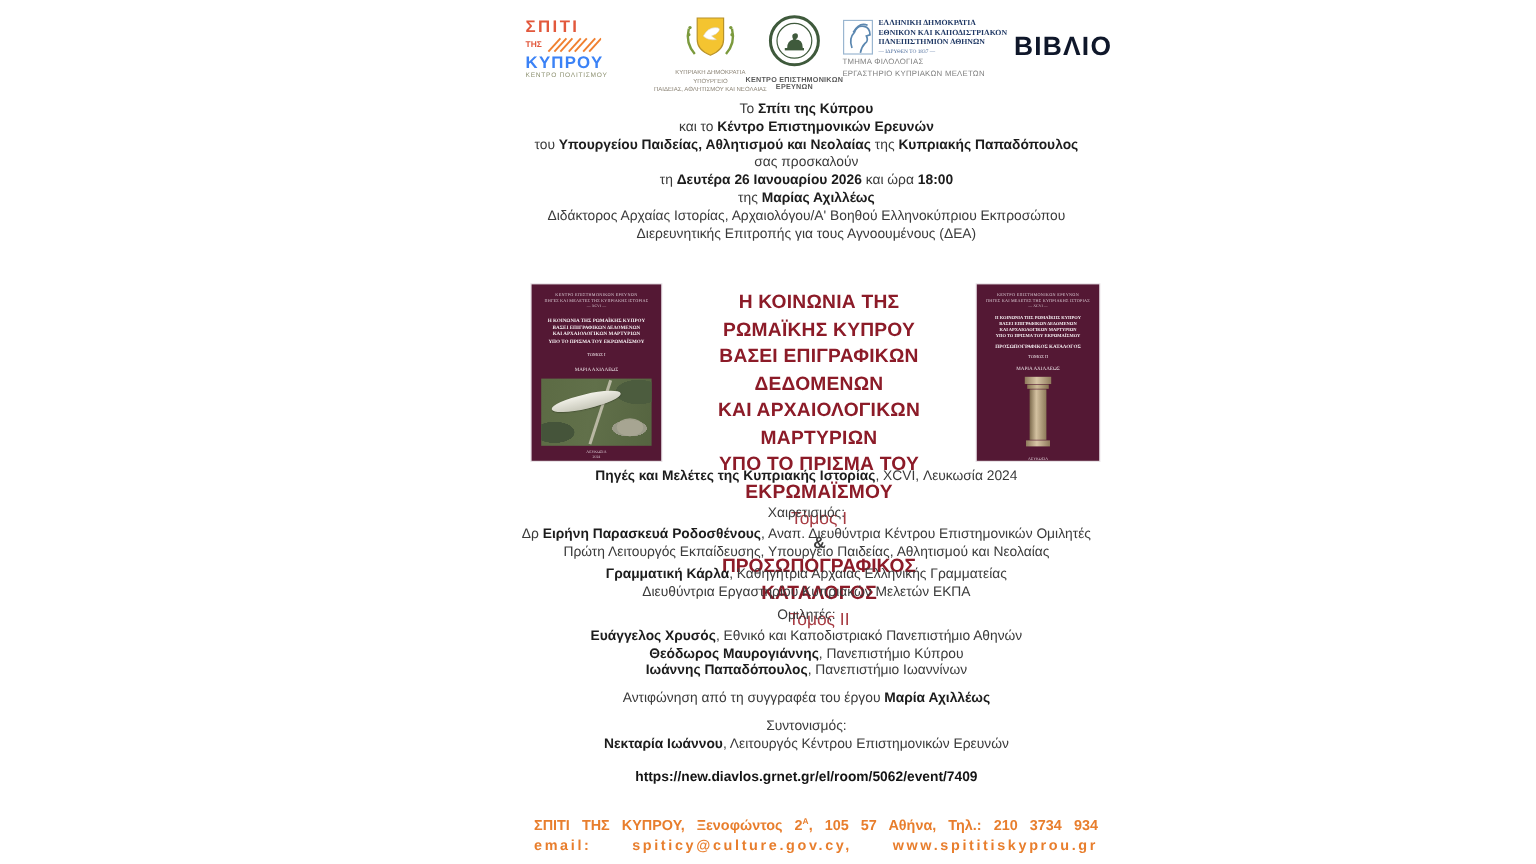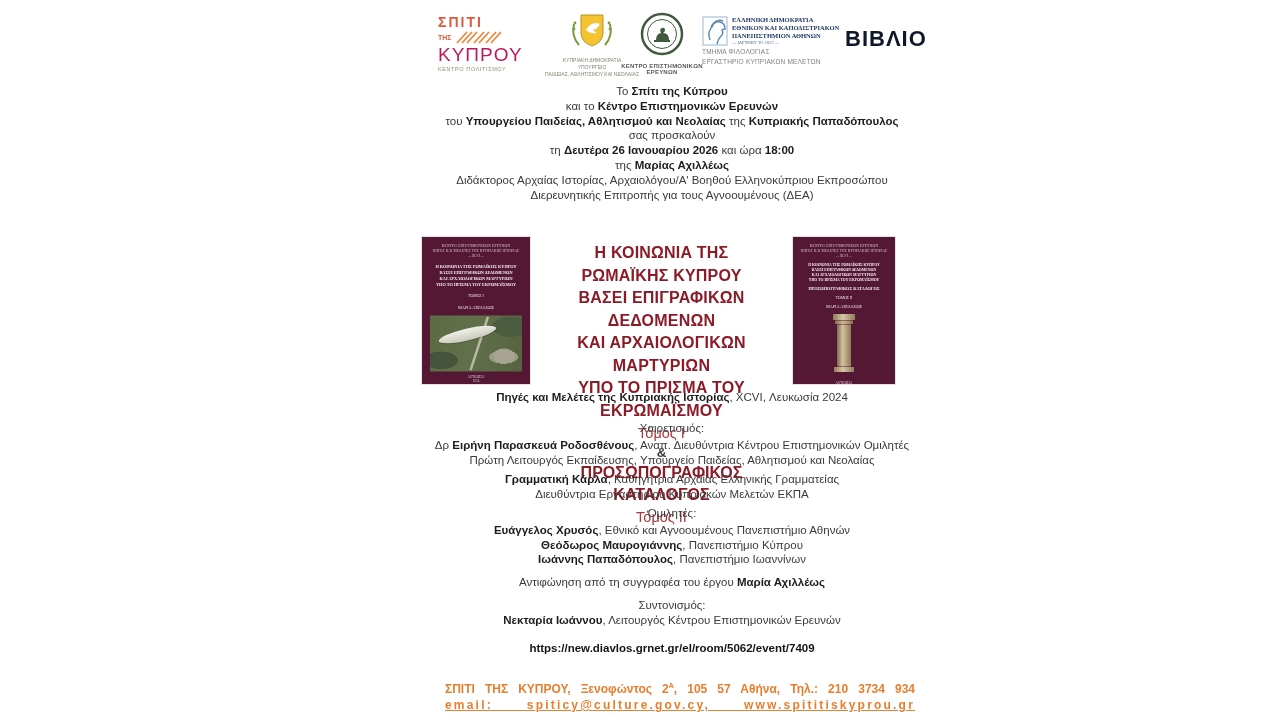--- a/index.html
+++ b/index.html
@@ -7,21 +7,21 @@
         font-family:"Liberation Sans",sans-serif;color:#2e2e2e;}
   b{font-weight:bold;color:#1c1c1c;}
 
   
   .logo{position:absolute;text-align:center;}
   
   .spiti{left:438px;top:14px;width:92px;text-align:left;color:#E2583C;}
   .spiti .l1{font-size:14px;font-weight:bold;letter-spacing:2px;}
   .spiti .mid{display:flex;align-items:center;height:14px;}
   .spiti .l2{font-size:7px;font-weight:bold;margin-right:3px;}
-  .spiti .l3{font-size:19px;font-weight:normal;color:#be185d;letter-spacing:1px;}
+  .spiti .l3{font-size:14px;font-weight:bold;color:#3b82f6;letter-spacing:1px;}
   .spiti .l4{font-size:5.5px;color:#8E9272;letter-spacing:0.6px;}
   
   .cyprus{left:532px;top:12px;width:120px;}
   .cyprus .cap{font-size:5px;line-height:6px;color:#8a8274;margin-top:1px;}
   
   .kee{left:614px;top:12px;width:96px;}
   .kee .cap{font-size:6px;font-weight:bold;color:#5a5a5a;margin-top:3px;letter-spacing:0.2px;}
   
   .uoa{left:702px;top:16px;width:150px;text-align:left;}
   .uoa .row{display:flex;align-items:flex-start;}
@@ -39,21 +39,21 @@
   .greet{top:421px;}
   .speakers{top:506px;}
   .reply{top:575px;}
   .coord{top:598px;}
   .link{top:641px;}
   .gap4{height:5px;}
   .gap2{height:2px;}
   .url{font-weight:bold;color:#141414;}
 
   
-  .books{position:absolute;left:422px;top:237px;width:473px;height:147px;display:flex;gap:17px;}
+  .books{position:absolute;left:443px;top:237px;width:473px;height:147px;display:flex;gap:17px;}
   .panel{flex:1;padding:5px 6px 0 6px;text-align:center;}
   .panel .t1{font-size:16px;font-weight:bold;color:#8C1B28;line-height:22.5px;letter-spacing:0.2px;}
   .panel .tomos{font-size:14.5px;color:#A73B42;line-height:19px;margin-top:2px;}
   .panel .amp{font-size:13.5px;font-weight:bold;color:#3c3c3c;line-height:17px;margin-top:1px;}
   .panel .t2{font-size:16px;font-weight:bold;color:#8C1B28;line-height:22px;margin-top:1px;}
 
   .cover{height:147px;background:#541834;overflow:hidden;box-shadow:0 0 0 1px #e8e2e6;}
   .cover-left{width:108px;}
   .cover-right{width:102px;}
   .cov-in{transform:scale(0.5);transform-origin:0 0;color:#efe6ea;text-align:center;
@@ -84,21 +84,21 @@
   
   .column{position:relative;width:52px;height:128px;margin:10px auto 6px auto;}
   .col-cap{width:44px;height:12px;margin:0 auto;background:linear-gradient(90deg,#8f7a5c,#d8c6a6 45%,#8f7a5c);}
   .col-ring{width:36px;height:7px;margin:1px auto;background:linear-gradient(90deg,#85714f,#cdbb97 45%,#85714f);}
   .col-shaft{width:28px;height:84px;margin:0 auto;background:linear-gradient(90deg,#7c6a4c,#d3c1a0 40%,#8d7a59);}
   .col-base{width:40px;height:10px;margin:1px auto;background:linear-gradient(90deg,#8f7a5c,#d8c6a6 45%,#8f7a5c);}
 
   
   .footer{position:absolute;left:445px;top:678px;width:470px;color:#E87E2D;font-weight:bold;font-size:12px;}
   .f1{text-align:justify;text-align-last:justify;line-height:15px;word-spacing:2px;}
-  .f2{text-align:justify;text-align-last:justify;line-height:15px;letter-spacing:2.2px;margin-top:1px;text-decoration:underline;}
+  .f2{text-align:justify;text-align-last:justify;line-height:15px;letter-spacing:2.2px;margin-top:1px;}
   sup{font-size:7px;vertical-align:super;}
 </style>
 </head>
 <body>
 
 <div class="page">
 
   <div class="logo spiti">
     <div class="l1">ΣΠΙΤΙ</div>
     <div class="mid">
@@ -250,21 +250,21 @@
     <div><span>Δρ </span><b>Ειρήνη Παρασκευά Ροδοσθένους</b><span>, Αναπ. Διευθύντρια Κέντρου Επιστημονικών Ομιλητές</span></div>
     <div><span>Πρώτη Λειτουργός Εκπαίδευσης, Υπουργείο Παιδείας, Αθλητισμού και Νεολαίας</span></div>
     <div class="gap4"></div>
     <div><b>Γραμματική Κάρλα</b><span>, Καθηγήτρια Αρχαίας Ελληνικής Γραμματείας</span></div>
     <div><span>Διευθύντρια Εργαστηρίου Κυπριακών Μελετών ΕΚΠΑ</span></div>
   </div>
 
   <div class="cblock speakers">
     <div>Ομιλητές:</div>
     <div class="gap2"></div>
-    <div><b>Ευάγγελος Χρυσός</b><span>, Εθνικό και Αγνοουμένους Πανεπιστήμιο Αθηνών</span></div>
+    <div><b>Ευάγγελος Χρυσός</b><span>, Εθνικό και Καποδιστριακό Πανεπιστήμιο Αθηνών</span></div>
     <div><b>Θεόδωρος Μαυρογιάννης</b><span>, Πανεπιστήμιο Κύπρου</span></div>
     <div><b>Ιωάννης Παπαδόπουλος</b><span>, Πανεπιστήμιο Ιωαννίνων</span></div>
   </div>
 
   <div class="cblock reply"><span>Αντιφώνηση από τη συγγραφέα του έργου </span><b>Μαρία Αχιλλέως</b></div>
 
   <div class="cblock coord">
     <div>Συντονισμός:</div>
     <div><b>Νεκταρία Ιωάννου</b><span>, Λειτουργός Κέντρου Επιστημονικών Ερευνών</span></div>
   </div>

